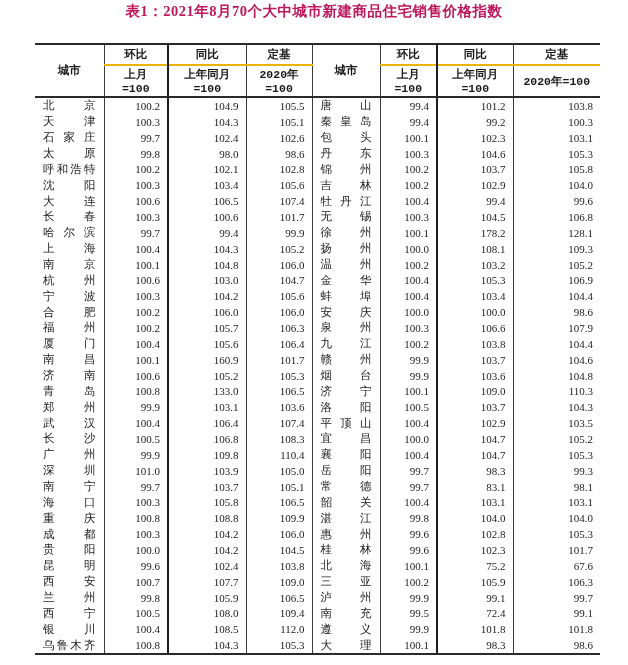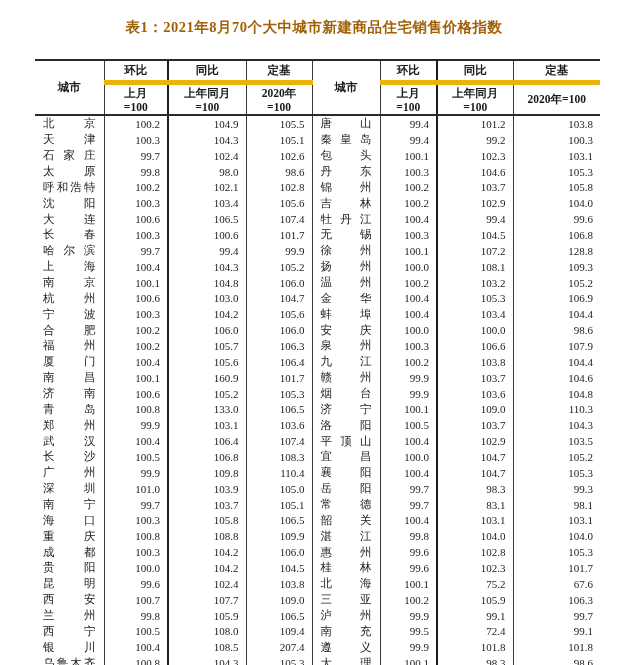--- a/index.html
+++ b/index.html
@@ -4,25 +4,25 @@
 <style>
   html,body{margin:0;padding:0;}
   body{
     width:628px;height:665px;
     background:#ffffff;
     font-family:"Liberation Serif","DejaVu Serif",serif;
     color:#1c1c1c;
     overflow:hidden;
   }
   .page-title{
-    margin-top:18px;
+    margin-top:2px;
     text-align:center;
     font-size:14.5px;
     font-weight:bold;
-    color:#a16207;
+    color:#be185d;
     letter-spacing:0.5px;
   }
   table.price-table{
     table-layout:fixed;
     border-collapse:collapse;
     margin:22px 0 0 35px;
     width:565px;
     border-top:2.5px solid #2a2a2a;
   }
   
@@ -35,22 +35,23 @@
   col.c-yoy-r{width:76px;}
   col.c-base-r{width:87px;}
 
   thead th{
     font-weight:bold;
     font-size:11.5px;
     text-align:center;
     padding:1px 8px;
     height:17px;
     color:#1a1a1a;
+    font-family:Liberation Mono, monospace;
   }
-  thead tr.sub-row th{border-top:5px solid #eab308;}
+  thead tr.sub-row th{border-top:2px solid #eab308;}
   thead tr:last-child th, thead th[rowspan]{border-bottom:2.5px solid #2a2a2a;}
 
   td{
     height:15.87px;
     font-size:11px;
     padding:0;
     color:#1c1c1c;
   }
   td.num{
     text-align:right;
@@ -284,22 +285,22 @@
         <td class="num bl1">99.7</td>
         <td class="num bl2">99.4</td>
         <td class="num bl1">99.9</td>
         <td class="city bl1">
           <span class="city-inner">
             <span>徐</span>
             <span>州</span>
           </span>
         </td>
         <td class="num bl1">100.1</td>
-        <td class="num bl2">107.2</td>
-        <td class="num bl1">128.8</td>
+        <td class="num bl2">178.2</td>
+        <td class="num bl1">128.1</td>
       </tr>
       <tr>
         <td class="city">
           <span class="city-inner">
             <span>上</span>
             <span>海</span>
           </span>
         </td>
         <td class="num bl1">100.4</td>
         <td class="num bl2">104.3</td>
@@ -777,21 +778,21 @@
       </tr>
       <tr>
         <td class="city">
           <span class="city-inner">
             <span>银</span>
             <span>川</span>
           </span>
         </td>
         <td class="num bl1">100.4</td>
         <td class="num bl2">108.5</td>
-        <td class="num bl1">207.4</td>
+        <td class="num bl1">112.0</td>
         <td class="city bl1">
           <span class="city-inner">
             <span>遵</span>
             <span>义</span>
           </span>
         </td>
         <td class="num bl1">99.9</td>
         <td class="num bl2">101.8</td>
         <td class="num bl1">101.8</td>
       </tr>

